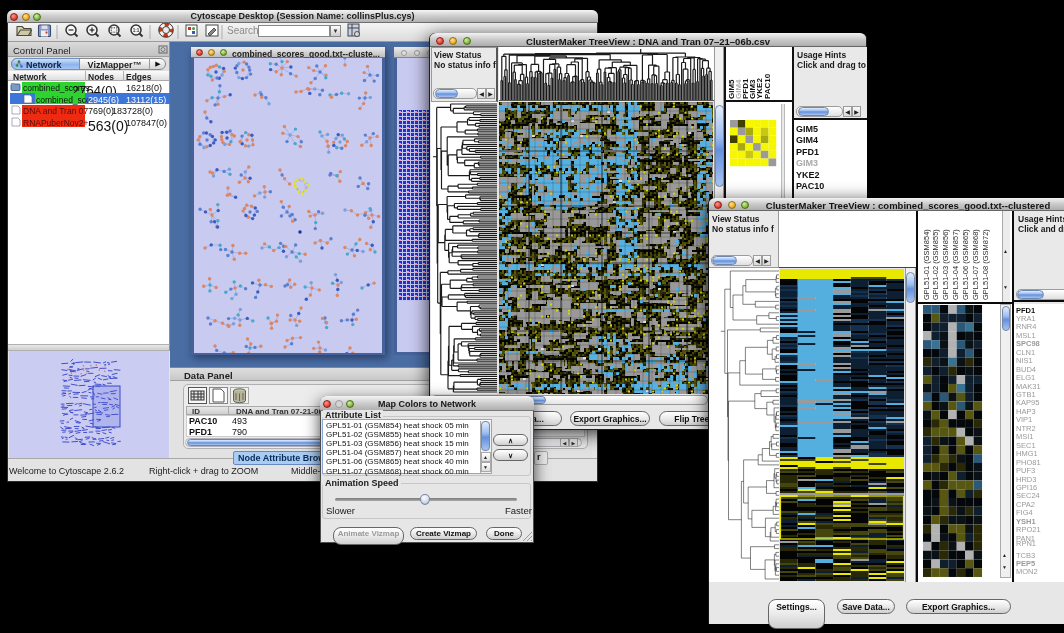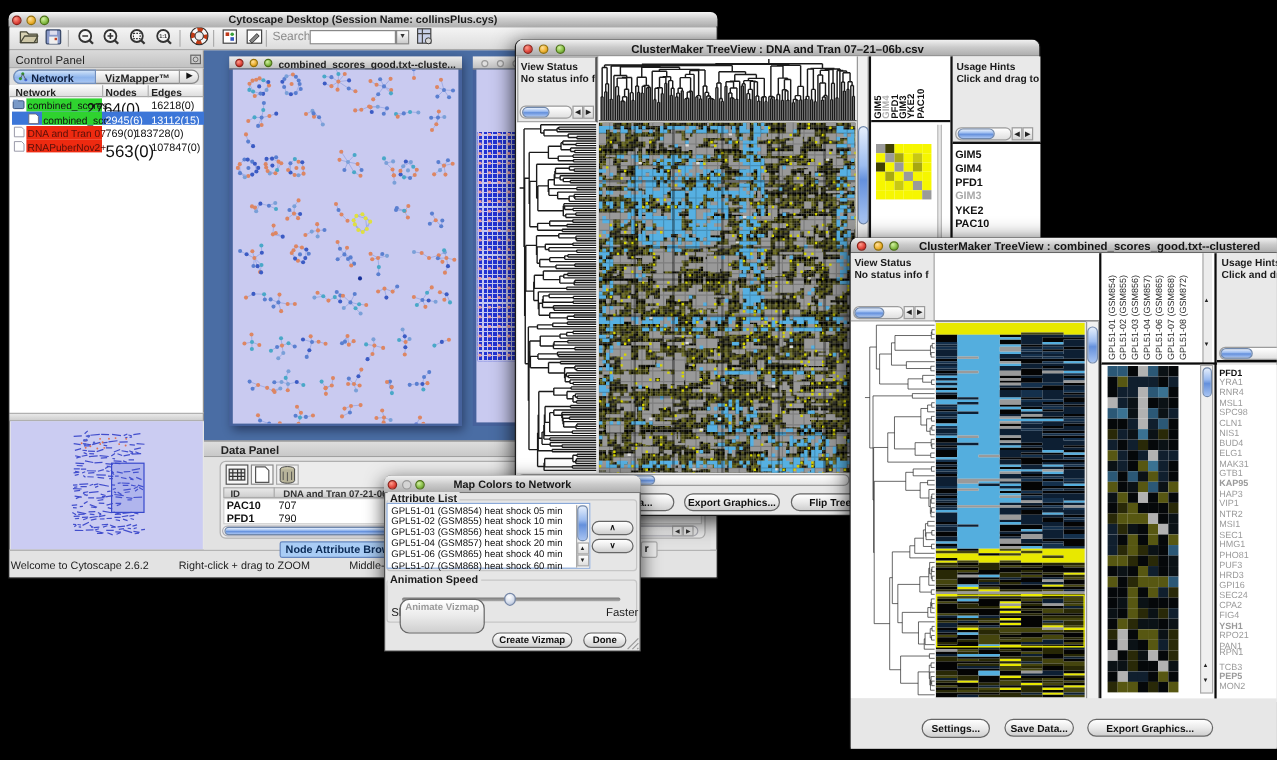--- a/index.html
+++ b/index.html
@@ -607,21 +607,21 @@
     <line x1="236" y1="393" x2="236" y2="400" stroke="#444" stroke-width="0.7"></line>
     <line x1="239.5" y1="393.5" x2="239.5" y2="401" stroke="#444" stroke-width="0.7"></line>
     <line x1="243" y1="393" x2="243" y2="400" stroke="#444" stroke-width="0.7"></line>
   </svg>
 <div style="position:absolute;left:186px;top:406px;width:399px;height:9px;background:linear-gradient(#e8e8e8,#cfcfcf);border:1px solid #aaa"></div>
 <div style="position:absolute;left:192px;top:407px;white-space:nowrap;font-size:8px;font-weight:bold;color:#333">ID</div>
 <div style="position:absolute;left:236px;top:407px;white-space:nowrap;font-size:8px;font-weight:bold;color:#333">DNA and Tran 07-21-06</div>
 <div style="position:absolute;left:228px;top:406px;width:1px;height:9px;background:#aaa"></div>
 <div style="position:absolute;left:186px;top:415px;width:399px;height:22px;background:#fff;border:1px solid #ccc"></div>
 <div style="position:absolute;left:189px;top:415.5px;white-space:nowrap;font-size:9px;font-weight:bold;color:#111">PAC10</div>
-<div style="position:absolute;left:232px;top:415.5px;white-space:nowrap;font-size:9px;color:#111">707</div>
+<div style="position:absolute;left:232px;top:415.5px;white-space:nowrap;font-size:9px;color:#111">493</div>
 <div style="position:absolute;left:189px;top:426.5px;white-space:nowrap;font-size:9px;font-weight:bold;color:#111">PFD1</div>
 <div style="position:absolute;left:232px;top:426.5px;white-space:nowrap;font-size:9px;color:#111">790</div>
 <div style="position:absolute;left:185px;top:438px;width:397px;height:9px;background:linear-gradient(#fff,#e2e2e2);border:1px solid #b0b0b8;border-radius:5px"></div>
 <div class="pill" style="left:187px;top:439px;width:345px;height:7px"></div>
 <div style="position:absolute;left:560px;top:438px;width:9px;height:9px;background:linear-gradient(#fff,#ddd);border:1px solid #aaa;font-size:5px;color:#333;text-align:center;line-height:8px">◀</div>
 <div style="position:absolute;left:569px;top:438px;width:9px;height:9px;background:linear-gradient(#fff,#ddd);border:1px solid #aaa;font-size:5px;color:#333;text-align:center;line-height:8px">▶</div>
 <div style="position:absolute;left:233px;top:451px;width:100px;height:14px;background:#a9ccf5;border:1px solid #6888c0;border-radius:2px"></div>
 <div style="position:absolute;left:238px;top:453px;white-space:nowrap;font-size:9px;font-weight:bold;color:#0a2a56">Node Attribute Brows</div>
 <div style="position:absolute;left:534px;top:451px;width:14px;height:14px;background:#ececec;border:1px solid #aaa;border-radius:2px;font-size:9px;font-weight:bold;color:#222;padding-left:2px">r</div>
 <div style="position:absolute;left:429px;top:33px;width:438px;height:397px;background:#e7e7e7;border:1px solid #1e1e1e;border-radius:6px 6px 0 0;box-shadow:0 4px 18px rgba(0,0,0,0.8)"></div>
@@ -1088,28 +1088,28 @@
 <div style="position:absolute;left:1000px;top:304px;width:11px;height:274px;background:#f0f0f0;border:1px solid #aaa"></div>
 <div class="pill" style="left:1001.5px;top:306px;width:8px;height:25px"></div>
 <div class="arr" style="left:1002px;top:552px;font-size:5px">▲</div>
 <div class="arr" style="left:1002px;top:564px;font-size:5px">▼</div>
 <div style="position:absolute;left:1012px;top:211px;width:2px;height:374px;background:#0a0a0a"></div>
 <div style="position:absolute;left:1014px;top:304px;width:104px;height:281px;background:#fff"></div>
 <div style="position:absolute;left:1016px;top:305.5px;white-space:nowrap;font-size:7.5px;font-weight:bold;color:#111">PFD1</div>
 <div style="position:absolute;left:1016px;top:313.95px;white-space:nowrap;font-size:7.5px;font-weight:normal;color:#9a9a9a">YRA1</div>
 <div style="position:absolute;left:1016px;top:322.4px;white-space:nowrap;font-size:7.5px;font-weight:normal;color:#9a9a9a">RNR4</div>
 <div style="position:absolute;left:1016px;top:330.85px;white-space:nowrap;font-size:7.5px;font-weight:normal;color:#9a9a9a">MSL1</div>
-<div style="position:absolute;left:1016px;top:339.3px;white-space:nowrap;font-size:7.5px;font-weight:normal;color:#9a9a9a">SPC98</div>
+<div style="position:absolute;left:1016px;top:339.3px;white-space:nowrap;font-size:7.5px;font-weight:bold;color:#9a9a9a">SPC98</div>
 <div style="position:absolute;left:1016px;top:347.75px;white-space:nowrap;font-size:7.5px;font-weight:normal;color:#9a9a9a">CLN1</div>
 <div style="position:absolute;left:1016px;top:356.2px;white-space:nowrap;font-size:7.5px;font-weight:normal;color:#9a9a9a">NIS1</div>
 <div style="position:absolute;left:1016px;top:364.65px;white-space:nowrap;font-size:7.5px;font-weight:normal;color:#9a9a9a">BUD4</div>
 <div style="position:absolute;left:1016px;top:373.1px;white-space:nowrap;font-size:7.5px;font-weight:normal;color:#9a9a9a">ELG1</div>
 <div style="position:absolute;left:1016px;top:381.55px;white-space:nowrap;font-size:7.5px;font-weight:normal;color:#9a9a9a">MAK31</div>
 <div style="position:absolute;left:1016px;top:390.0px;white-space:nowrap;font-size:7.5px;font-weight:normal;color:#9a9a9a">GTB1</div>
-<div style="position:absolute;left:1016px;top:398.45px;white-space:nowrap;font-size:7.5px;font-weight:bold;color:#9a9a9a">KAP95</div>
+<div style="position:absolute;left:1016px;top:398.45px;white-space:nowrap;font-size:7.5px;font-weight:normal;color:#9a9a9a">KAP95</div>
 <div style="position:absolute;left:1016px;top:406.9px;white-space:nowrap;font-size:7.5px;font-weight:normal;color:#9a9a9a">HAP3</div>
 <div style="position:absolute;left:1016px;top:415.35px;white-space:nowrap;font-size:7.5px;font-weight:normal;color:#9a9a9a">VIP1</div>
 <div style="position:absolute;left:1016px;top:423.79999999999995px;white-space:nowrap;font-size:7.5px;font-weight:normal;color:#9a9a9a">NTR2</div>
 <div style="position:absolute;left:1016px;top:432.25px;white-space:nowrap;font-size:7.5px;font-weight:normal;color:#9a9a9a">MSI1</div>
 <div style="position:absolute;left:1016px;top:440.7px;white-space:nowrap;font-size:7.5px;font-weight:normal;color:#9a9a9a">SEC1</div>
 <div style="position:absolute;left:1016px;top:449.15px;white-space:nowrap;font-size:7.5px;font-weight:normal;color:#9a9a9a">HMG1</div>
 <div style="position:absolute;left:1016px;top:457.6px;white-space:nowrap;font-size:7.5px;font-weight:normal;color:#9a9a9a">PHO81</div>
 <div style="position:absolute;left:1016px;top:466.04999999999995px;white-space:nowrap;font-size:7.5px;font-weight:normal;color:#9a9a9a">PUF3</div>
 <div style="position:absolute;left:1016px;top:474.5px;white-space:nowrap;font-size:7.5px;font-weight:normal;color:#9a9a9a">HRD3</div>
 <div style="position:absolute;left:1016px;top:482.95px;white-space:nowrap;font-size:7.5px;font-weight:normal;color:#9a9a9a">GPI16</div>
@@ -1122,21 +1122,21 @@
 <div style="position:absolute;left:1016px;top:539px;white-space:nowrap;font-size:7.5px;font-weight:normal;color:#9a9a9a">RPN1</div>
 <div style="position:absolute;left:1016px;top:550.55px;white-space:nowrap;font-size:7.5px;font-weight:normal;color:#9a9a9a">TCB3</div>
 <div style="position:absolute;left:1016px;top:559.0px;white-space:nowrap;font-size:7.5px;font-weight:bold;color:#9a9a9a">PEP5</div>
 <div style="position:absolute;left:1016px;top:567.45px;white-space:nowrap;font-size:7.5px;font-weight:normal;color:#9a9a9a">MON2</div>
 <div style="position:absolute;left:1014px;top:211px;width:104px;height:91px;background:#e9e9e9;border-bottom:2px solid #0a0a0a"></div>
 <div style="position:absolute;left:1018px;top:213.5px;white-space:nowrap;font-size:8.5px;font-weight:bold;color:#1a1a1a">Usage Hints</div>
 <div style="position:absolute;left:1018px;top:223.5px;white-space:nowrap;font-size:8.5px;font-weight:bold;color:#1a1a1a">Click and drag</div>
 <div style="position:absolute;left:1016px;top:289px;width:80px;height:11px;background:linear-gradient(#fff,#e0e0e0);border:1px solid #9c9c9c;border-radius:5px"></div>
 <div class="pill" style="left:1017px;top:290px;width:27px;height:9px"></div>
 <div style="position:absolute;left:709px;top:582px;width:409px;height:42px;background:#e7e7e7"></div>
-<div class="btn" style="left:768px;top:599px;width:57px;height:16px;font-size:8.5px;line-height:14px">Settings...</div>
+<div class="btn" style="left:768px;top:599px;width:57px;height:30px;font-size:8.5px;line-height:14px">Settings...</div>
 <div class="btn" style="left:837px;top:599px;width:58px;height:15px;font-size:8.5px;line-height:14px">Save Data...</div>
 <div class="btn" style="left:906px;top:599px;width:105px;height:15px;font-size:8.5px;line-height:14px">Export Graphics...</div>
 <div style="position:absolute;left:320px;top:396px;width:214px;height:147px;background:#e6e6e6;border:1px solid #4e4e4e;border-radius:6px 6px 0 0;box-shadow:0 5px 16px rgba(0,0,0,0.75)"></div>
 <div style="position:absolute;left:320px;top:396px;width:214px;height:15px;background:linear-gradient(#f4f4f4,#cacaca 55%,#b0b0b0);border-bottom:1px solid #777;border-radius:6px 6px 0 0"></div>
 <div class="tl tlr" style="left:323px;top:399.5px"></div>
 <div class="tl tlx" style="left:334.5px;top:399.5px"></div>
 <div class="tl tlg" style="left:346px;top:399.5px"></div>
 <div style="position:absolute;left:320px;top:399px;white-space:nowrap;width:214px;text-align:center;font-size:9px;font-weight:bold;color:#161616">Map Colors to Network</div>
 <div style="position:absolute;left:322px;top:416px;width:209px;height:60px;border:1px solid #c6c6c6;border-radius:3px"></div>
 <div style="position:absolute;left:323px;top:409.5px;white-space:nowrap;font-size:9px;font-weight:bold;color:#1a1a1a;background:#e6e6e6;padding:0 2px">Attribute List</div>
@@ -1152,17 +1152,17 @@
 <div style="position:absolute;left:480.5px;top:452px;width:10px;height:10px;background:linear-gradient(#fff,#ddd);border:1px solid #aaa;font-size:5px;text-align:center;line-height:9px;color:#222">▲</div>
 <div style="position:absolute;left:480.5px;top:462px;width:10px;height:10px;background:linear-gradient(#fff,#ddd);border:1px solid #aaa;font-size:5px;text-align:center;line-height:9px;color:#222">▼</div>
 <div class="btn" style="left:493px;top:434px;width:35px;height:12px;font-size:7px;line-height:11px">∧</div>
 <div class="btn" style="left:493px;top:449px;width:35px;height:12px;font-size:7px;line-height:11px">∨</div>
 <div style="position:absolute;left:322px;top:483px;width:209px;height:36px;border:1px solid #c6c6c6;border-radius:3px"></div>
 <div style="position:absolute;left:323px;top:478px;white-space:nowrap;font-size:9px;font-weight:bold;color:#1a1a1a;background:#e6e6e6;padding:0 2px">Animation Speed</div>
 <div style="position:absolute;left:335px;top:498px;width:182px;height:3px;background:linear-gradient(#7a7a7a,#aaa);border-radius:2px"></div>
 <div style="position:absolute;left:420px;top:493.5px;width:10px;height:11px;background:radial-gradient(circle at 40% 30%,#fff,#cfd8e8 60%,#9cabc8);border:1px solid #7788a8;border-radius:50% 50% 50% 50%/45% 45% 55% 55%"></div>
 <div style="position:absolute;left:326px;top:504.5px;white-space:nowrap;font-size:9.5px;color:#1a1a1a">Slower</div>
 <div style="position:absolute;left:505px;top:504.5px;white-space:nowrap;font-size:9.5px;color:#1a1a1a">Faster</div>
-<div class="btn" style="left:333px;top:499px;width:71px;height:29px;font-size:8px;line-height:12px;color:#9a9a9a">Animate Vizmap</div>
+<div class="btn" style="left:333px;top:527px;width:71px;height:18px;font-size:8px;line-height:12px;color:#9a9a9a">Animate Vizmap</div>
 <div class="btn" style="left:410px;top:527px;width:67px;height:13px;font-size:8px;line-height:12px">Create Vizmap</div>
 <div class="btn" style="left:486px;top:527px;width:36px;height:13px;font-size:8px;line-height:12px">Done</div>
 <svg style="position:absolute;left:522px;top:531px" width="12" height="12" viewBox="522 531 12 12">
     <path d="M532 532l-9 9M532 536l-5 5M532 540l-1 1" stroke="#999" stroke-width="1"></path>
   </svg>
 </body></html>

